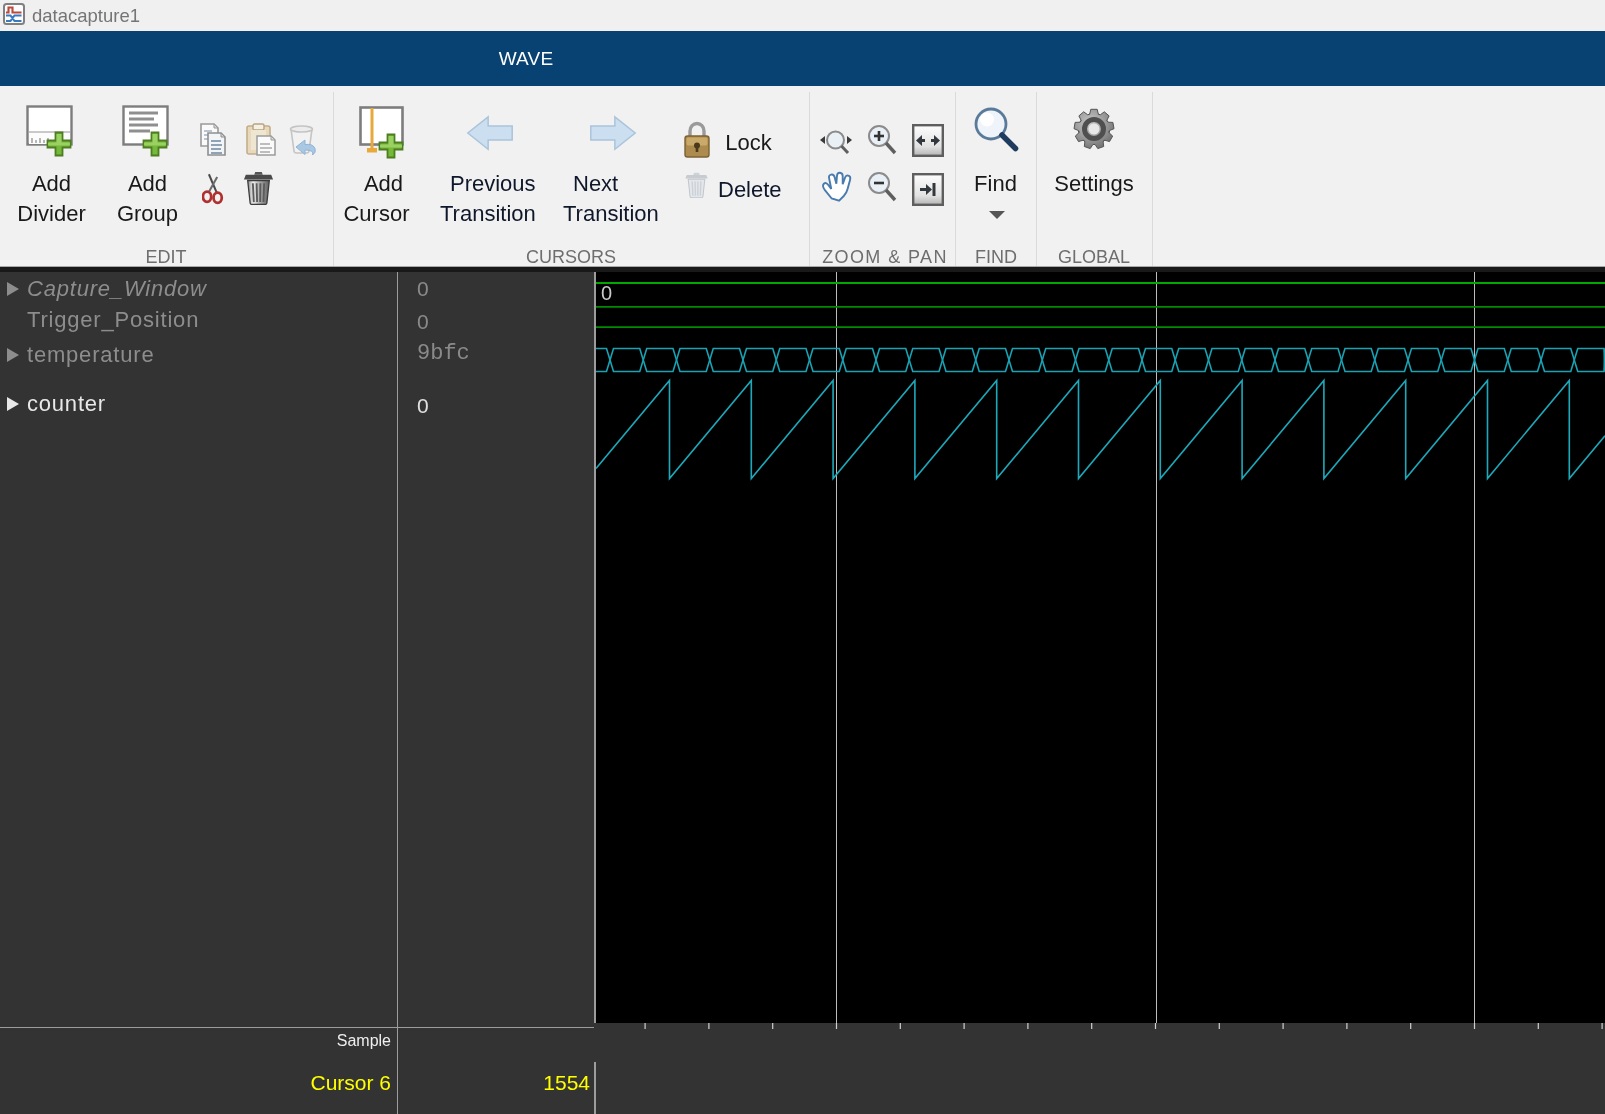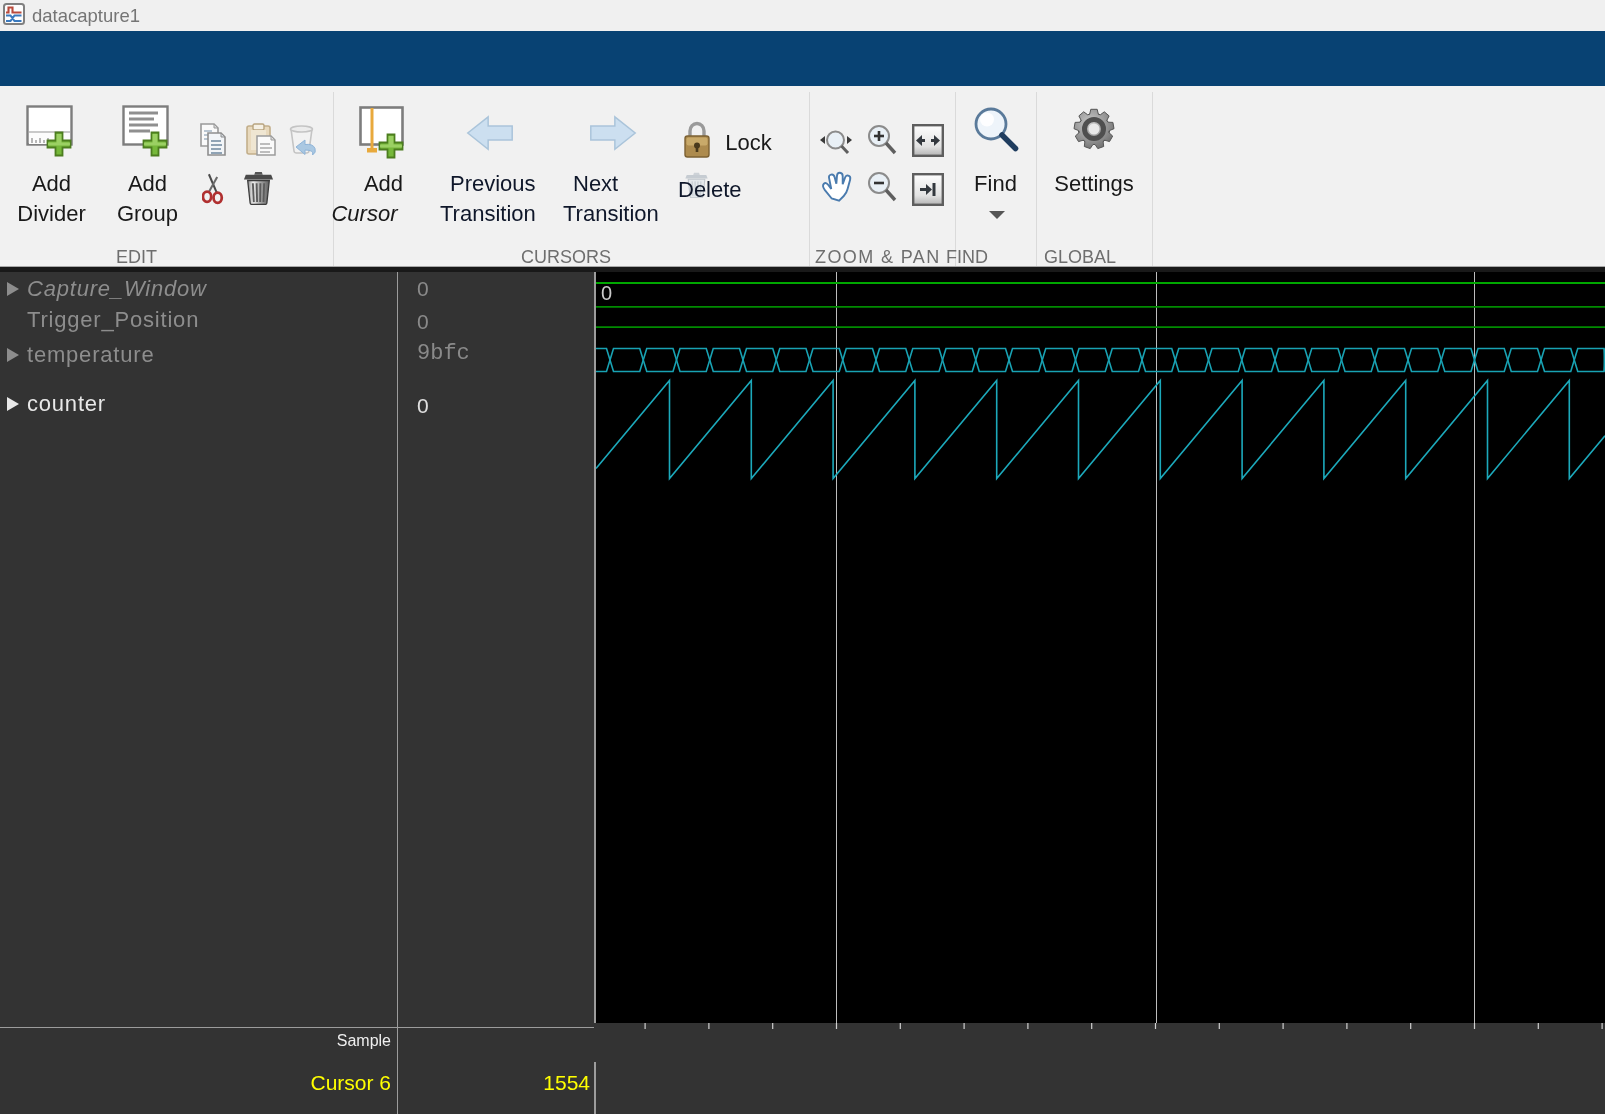--- a/index.html
+++ b/index.html
@@ -10,41 +10,42 @@
 #titlebar { left:0; top:0; width:1605px; height:31px; background:#f0f0f0;padding-left:16px; }
 #titletext { left:32px; top:5px; color:#757575; font-size:18.5px; }
 
 #tabbar { left:0; top:31px; width:1605px; height:55px; background:#084273; }
 #activetab { left:5px; top:2px; width:199px; height:53px; background:#f9f9f9; border:1px solid #c9c9c9; border-bottom:none; border-radius:6px 6px 0 0; color:#2e2e2e; font-size:19.5px; letter-spacing:0.2px; }
 .tab { color:#ffffff; font-size:19px; letter-spacing:0.2px; top:0; height:55px; }
 
 #ribbon { left:0; top:86px; width:1605px; height:181px; background:#f1f1f1; border-bottom:1px solid #a8a8a8; }
 #ribbonedge { left:0; top:267px; width:1605px; height:5px; background:#191919; }
 .vsep { position:absolute; top:6px; height:174px; width:1px; background:#dadada; }
-.seclabel { position:absolute; top:161px; height:22px; font-size:18px; color:#6e6e6e; white-space:nowrap; }
+.seclabel { position:absolute; top:161px; height:22px; font-size:18px; color:#6e6e6e; text-align:center; white-space:nowrap; }
 .biglabel { position:absolute; font-size:22px; color:#191919; text-align:center; white-space:nowrap; height:24px; }
 .dislabel { position:absolute; font-size:22px; color:#0f172a; text-align:left; white-space:nowrap; height:24px; }
 
 #content { left:0; top:272px; width:1605px; height:842px; background:#333333; }
 #plot { left:596px; top:0; width:1009px; height:751px; background:#000000; }
 .vline { position:absolute; top:0; width:1px; height:842px; background:#9c9c9c; }
 .signame { position:absolute; font-size:22px; letter-spacing:0.8px; color:#8d8d8d; white-space:nowrap; height:26px; line-height:26px; }
 .sigval { position:absolute; font-family:"Liberation Mono", monospace; font-size:22px; color:#8a8a8a; white-space:nowrap; height:26px; line-height:26px; }
 .tri { position:absolute; width:0; height:0; border-top:7px solid transparent; border-bottom:7px solid transparent; border-left:12px solid #8d8d8d; }
 </style></head>
 <body>
 <div class="abs" id="titlebar">
   <svg class="abs" style="left:3px;top:3px" width="22" height="22" viewBox="0 0 22 22">
     <rect x="1" y="1" width="20" height="20" rx="2.5" fill="#fdfdfd" stroke="#808080" stroke-width="2"></rect>
     <path d="M3,9.5 L5.5,9.5 L5.5,4.5 L9.5,4.5 L9.5,9.5 L18.5,9.5" fill="none" stroke="#b94a3c" stroke-width="2.1"></path>
     <path d="M3,12.5 L7.5,12.5 L11.5,18 L18.5,18 M3,18 L7.5,18 L11.5,12.5 L18.5,12.5" fill="none" stroke="#3a7abf" stroke-width="2.1"></path>
   </svg>
   <div class="abs" id="titletext">datacapture1</div>
 </div>
 <div class="abs" id="tabbar">
+  <div class="abs ctr tab" style="left:456px;width:140px;">WAVE</div>
 </div>
 <div class="abs" id="ribbon">
   <div class="vsep" style="left:333px"></div>
   <div class="vsep" style="left:809px"></div>
   <div class="vsep" style="left:955px"></div>
   <div class="vsep" style="left:1036px"></div>
   <div class="vsep" style="left:1152px"></div>
 
   <svg class="abs" style="left:26px;top:19px" width="48" height="54" viewBox="0 0 48 54">
     <rect x="1.5" y="1.5" width="44" height="38" fill="#ffffff" stroke="#7d7d7d" stroke-width="2.4"></rect>
@@ -143,21 +144,21 @@
   </svg>
   <div class="seclabel" style="left:116px;width:100px;">EDIT</div>
 
   <svg class="abs" style="left:358px;top:20px" width="50" height="54" viewBox="0 0 50 54">
     <rect x="2.5" y="1.5" width="42" height="37" fill="#ffffff" stroke="#7d7d7d" stroke-width="2.6"></rect>
     <line x1="14" y1="2" x2="14" y2="42" stroke="#e8a93c" stroke-width="3"></line>
     <rect x="9" y="42" width="10" height="4.5" fill="#e8a93c"></rect>
     <use href="#gplus" x="21" y="28"></use>
   </svg>
   <div class="biglabel" style="left:343px;top:85px;width:81px;">Add</div>
-  <div class="biglabel" style="left:324px;top:115px;width:81px;font-style:italic;">Cursor</div>
+  <div class="biglabel" style="left:336px;top:115px;width:81px;">Cursor</div>
 
   <svg class="abs" style="left:465px;top:29px" width="50" height="37" viewBox="0 0 52 40">
     <path d="M24,2 L2,19.5 L24,37 L24,27 L50,27 L50,12 L24,12 z" fill="#ccdff0" stroke="#aac4da" stroke-width="1.6"></path>
   </svg>
   <div class="dislabel" style="left:450px;top:85px;width:81px;">Previous</div>
   <div class="dislabel" style="left:440px;top:115px;width:101px;">Transition</div>
 
   <svg class="abs" style="left:588px;top:29px" width="50" height="37" viewBox="0 0 52 40">
     <path d="M28,2 L50,19.5 L28,37 L28,27 L2,27 L2,12 L28,12 z" fill="#ccdff0" stroke="#aac4da" stroke-width="1.6"></path>
   </svg>
@@ -177,21 +178,21 @@
     <path d="M13,1 h7 l1,3 h-9 z" fill="#cdd2d7"></path>
     <path d="M3,4 h27 l2,5 h-31 z" fill="#c6ccd2"></path>
     <path d="M5,10 l2.6,24 q0.2,1.5 1.8,1.5 h14.2 q1.6,0 1.8,-1.5 l2.6,-24 z" fill="#e4e8ec" stroke="#c0c6cc" stroke-width="1.4"></path>
     <g stroke="#ccd2d8" stroke-width="2">
         <line x1="10.5" y1="13" x2="11.5" y2="33"></line>
         <line x1="14.5" y1="13" x2="15" y2="33"></line>
         <line x1="18.5" y1="13" x2="18.3" y2="33"></line>
         <line x1="22.5" y1="13" x2="21.8" y2="33"></line>
       </g>
   </svg>
-  <div class="dislabel" style="left:678px;top:91px;width:81px;">Delete</div>
+  <div class="dislabel" style="left:718px;top:91px;width:81px;">Delete</div>
   <div class="seclabel" style="left:521px;width:100px;">CURSORS</div>
 
   <svg class="abs" style="left:819px;top:43px" width="34" height="31" viewBox="0 0 34 31">
     <circle cx="16.5" cy="11" r="8.5" fill="#e9f0f6" stroke="#8b8b8b" stroke-width="2"></circle>
     <line x1="22.5" y1="17" x2="29" y2="24" stroke="#5f5f5f" stroke-width="3"></line>
     <path d="M6,7 L1,11 L6,15 z" fill="#3a3a3a"></path>
     <path d="M28,7 L33,11 L28,15 z" fill="#3a3a3a"></path>
   </svg>
   <svg class="abs" style="left:866px;top:39px" width="32" height="32" viewBox="0 0 32 32">
     <circle cx="13" cy="11" r="10" fill="#e9f0f6" stroke="#8b8b8b" stroke-width="2"></circle>

